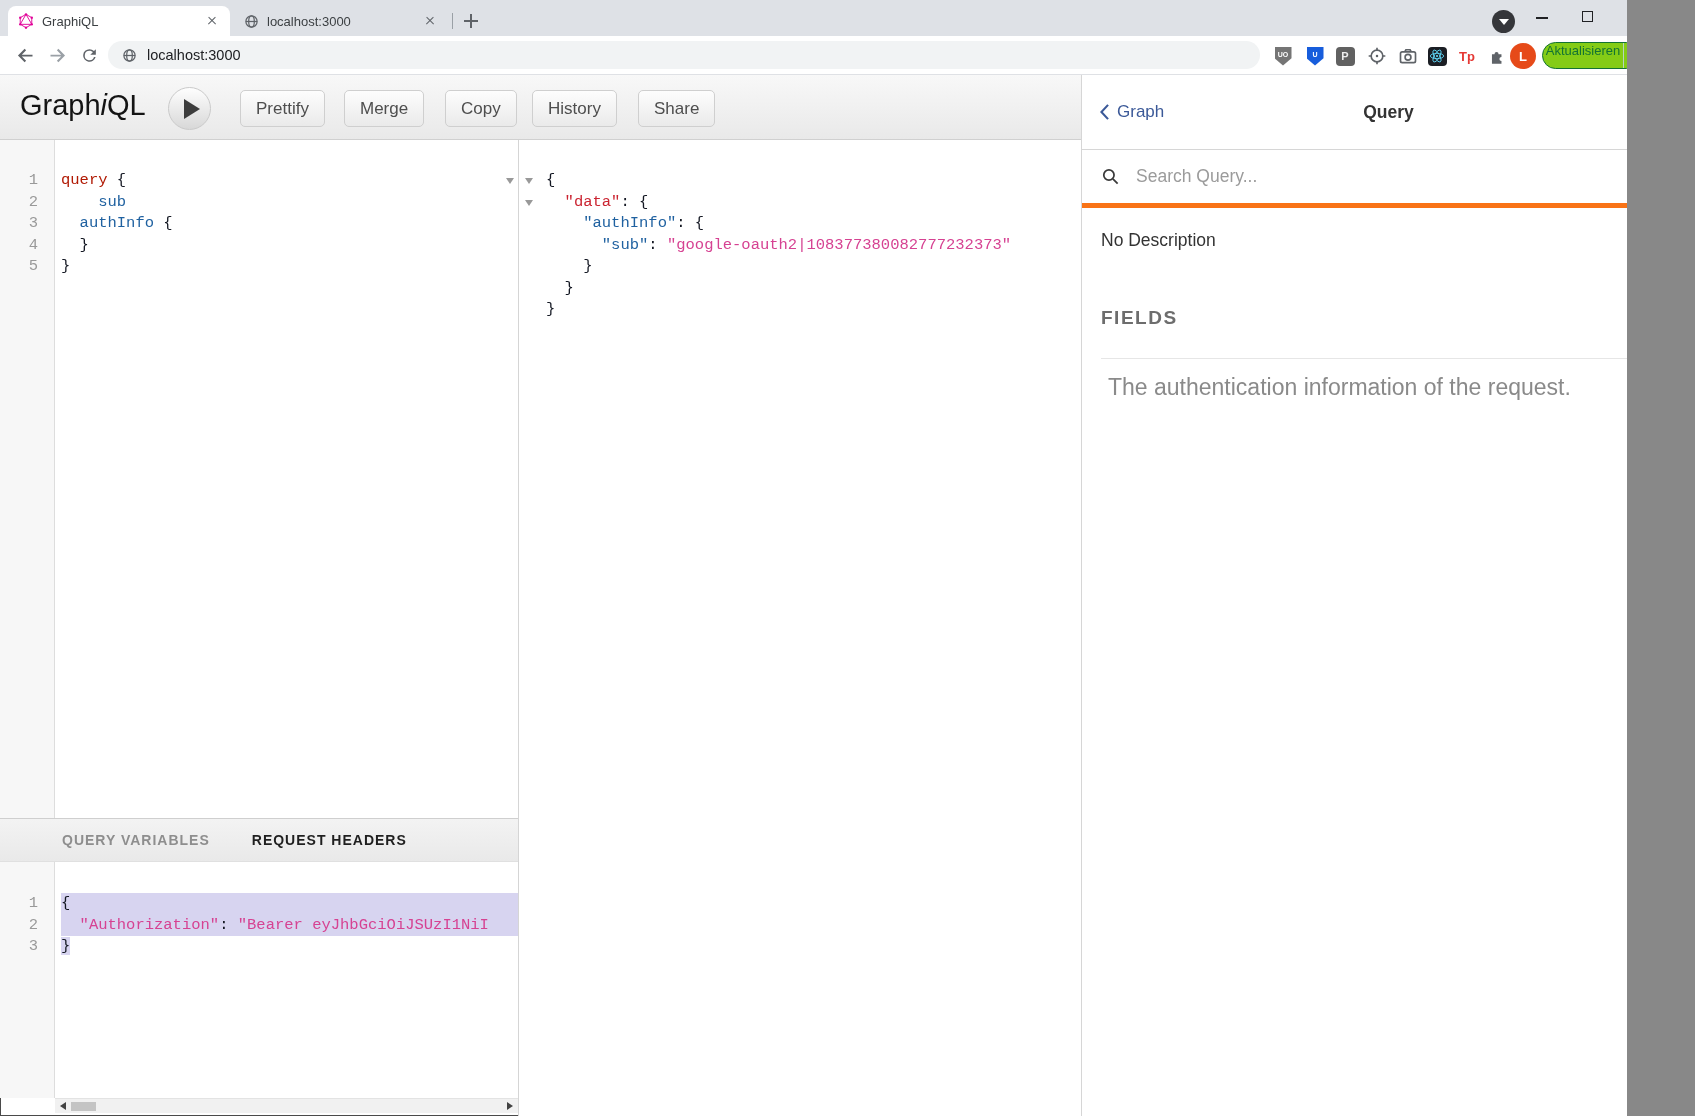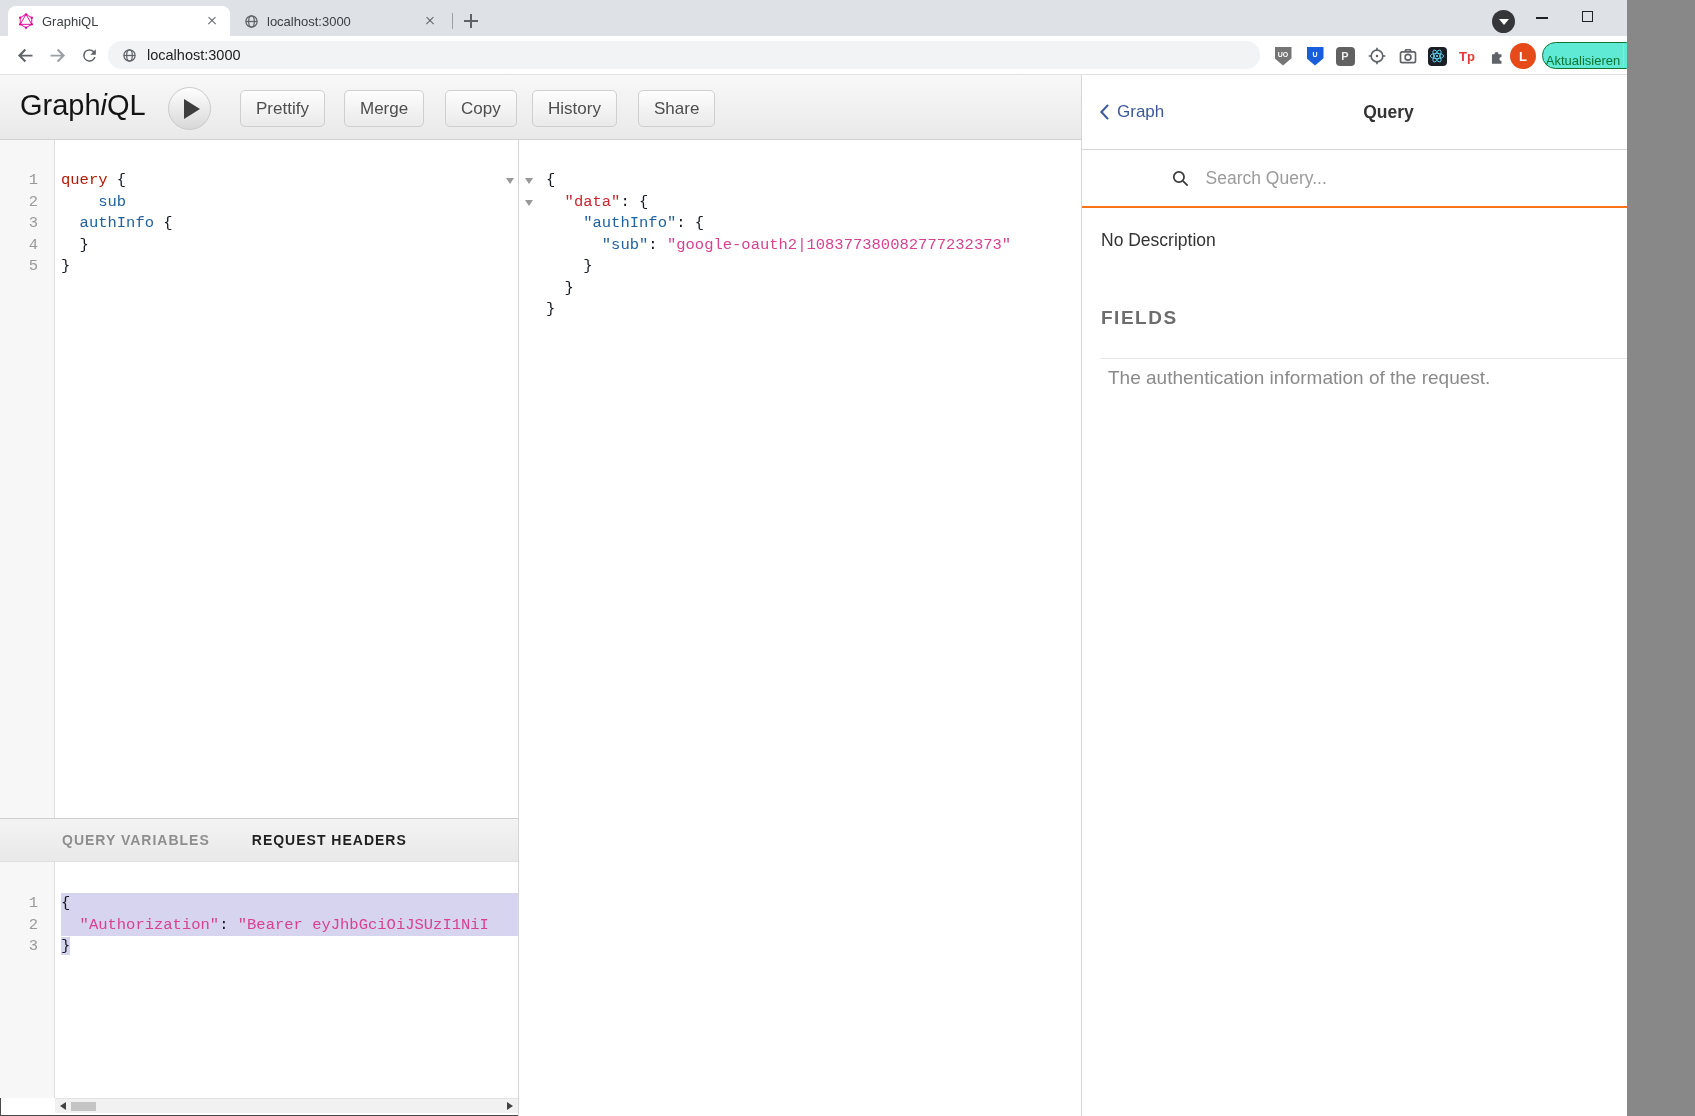--- a/index.html
+++ b/index.html
@@ -41,21 +41,21 @@
   .shield { width:17px; height:19px; display:flex; align-items:flex-start; justify-content:center;
             clip-path:polygon(0 0,100% 0,100% 62%,50% 100%,0 62%); color:#fff; font-size:7px; font-weight:bold; padding-top:4px; }
   .shield.gray { background:#757575; } .shield.blue { background:#175DDC; }
   .sq { width:19px; height:19px; border-radius:4px; color:#eee; font-size:11px; font-weight:bold;
         display:flex; align-items:center; justify-content:center; }
   .sq.dark { background:#616161; } .sq.react { background:#1b1e24; }
   .tp-txt { font-size:13px; font-weight:bold; color:#e53935; }
   .avatar { position:absolute; left:1510px; top:7px; width:26px; height:26px; border-radius:50%; background:#E64A19;
             color:#fff; font-size:13px; font-weight:bold; display:flex; align-items:center; justify-content:center; }
   .update-chip { position:absolute; left:1542px; top:6px; width:98px; height:27px; border:1px solid #137333; border-radius:14px;
-                 display:flex; align-items:flex-end; background:#5eead4; }
+                 display:flex; align-items:flex-start; background:#84cc16; }
   .update-chip .lbl { flex:1; text-align:center; font-size:13px; color:#137333; }
   .chip-dots { width:16px; height:100%; border-left:1px solid #b7d4c2; display:flex; flex-direction:column;
                align-items:center; justify-content:center; gap:2.5px; }
   .chip-dots i { width:2.6px; height:2.6px; border-radius:50%; background:#137333; }
 
   
   .gq-topbar { position:absolute; left:0; top:75px; width:1081px; height:65px;
                background:linear-gradient(#f8f8f8,#e9e9e9); border-bottom:1px solid #d0d0d0; }
   .gq-logo { position:absolute; left:20px; top:14px; font-size:29px; color:#141414; }
   .gq-logo .it { font-style:italic; }
@@ -106,33 +106,33 @@
   .fold-r1 { position:absolute; left:6px; top:38px; }
   .fold-r2 { position:absolute; left:6px; top:60px; }
 
   
   .docs { position:absolute; left:1081px; top:75px; width:614px; height:1041px; background:#fff; border-left:1px solid #d6d6d6; }
   .docs-header { position:relative; height:75px; border-bottom:1px solid #d6d6d6; display:flex; align-items:center; }
   .docs-back { position:absolute; left:18px; display:flex; align-items:center; gap:8px; color:#3B5998; font-size:17px; }
   .docs-title { width:100%; text-align:center; font-size:17.5px; font-weight:bold; color:#333; }
   .docs-close { position:absolute; right:32px; top:25px; width:22px; height:22px; }
   .docs-close .xbar, .docs-close .xbar2 { left:1px; top:10px; width:20px; height:1.6px; background:#2b2b2b; }
-  .docs-search { height:58px; border-bottom:2px solid #f97316; display:flex; align-items:center; gap:16px; padding-left:19px;justify-content:center; }
+  .docs-search { height:58px; border-bottom:5px solid #f97316; display:flex; align-items:center; gap:16px; padding-left:19px; }
   .docs-search input { border:none; outline:none; font-size:17.5px; font-family:"Liberation Sans",sans-serif;
                        color:#333; width:420px; background:transparent; }
   .docs-search input::placeholder { color:#9b9b9b; }
   .docs-body { padding:22px 0 0 19px; }
   .no-desc { font-size:17.5px; color:#333; }
   .fields-section { margin-top:56px; padding-bottom:29px; border-bottom:1px solid #e6e6e6; margin-right:0; }
   .fields-label { font-size:19px; font-weight:bold; letter-spacing:1.5px; color:#6d6d6d; }
   .field-row { margin-top:16px; font-size:17.5px; }
   .field-name { color:#1F61A0; }
   .field-colon { color:#555; }
   .field-type { color:#CA9800; }
-  .field-desc { margin-top:8px; padding-left:7px; font-size:19px; color:#8a8a8a; }
+  .field-desc { margin-top:15px; padding-left:7px; font-size:23px; color:#8a8a8a; }
 </style>
 </head>
 <body>
 
 <div class="screen">
 
   <div class="tabstrip">
     <div class="tab active" style="left:8px; width:222px;">
       <span style="display:flex;">
         <svg width="16" height="16" viewBox="0 0 24 24" fill="none" stroke="#E10098" stroke-width="1.4">

